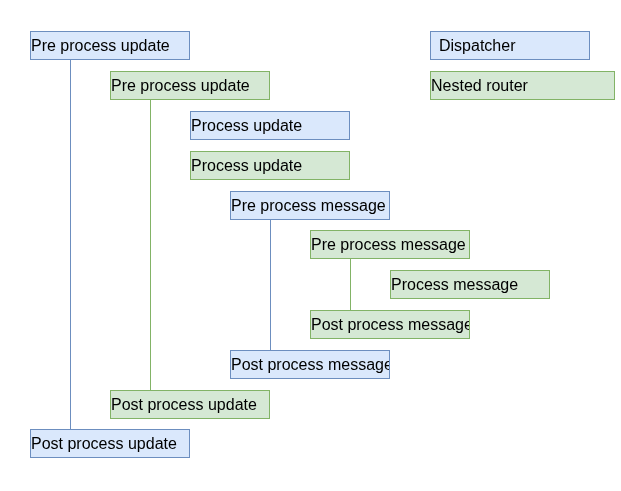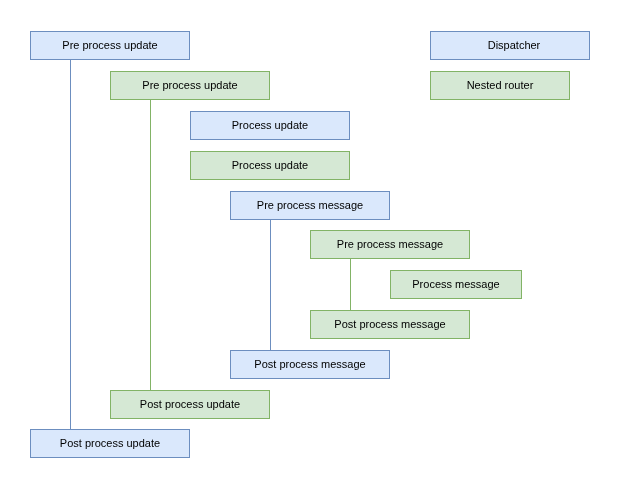--- a/index.html
+++ b/index.html
@@ -12,23 +12,23 @@
     position: relative;
     width: 621px;
     height: 491px;
     background: #ffffff;
     overflow: hidden;
   }
   .node {
     position: absolute;
     box-sizing: border-box;
     border: 1px solid #000;
-    font-size: 11px;
+    font-size: 16px;
     color: #000000;
-    text-align: center;
+    text-align: left;
     white-space: nowrap;
     overflow: hidden;
     z-index: 2;
   }
   .connector {
     position: absolute;
     width: 1px;
     z-index: 1;
   }
 </style>
@@ -51,34 +51,34 @@
   </div>
     <div class="node" style="left: 190px; top: 151px; width: 160px; height: 29px; line-height: 27px; background: rgb(213, 232, 212); border-color: rgb(130, 179, 102);">
     <span>Process update</span>
   </div>
     <div class="node" style="left: 230px; top: 191px; width: 160px; height: 29px; line-height: 27px; background: rgb(218, 232, 252); border-color: rgb(108, 142, 191);">
     <span>Pre process message</span>
   </div>
     <div class="node" style="left: 310px; top: 230px; width: 160px; height: 29px; line-height: 27px; background: rgb(213, 232, 212); border-color: rgb(130, 179, 102);">
     <span>Pre process message</span>
   </div>
-    <div class="node" style="left: 390px; top: 270px; width: 132px; height: 29px; line-height: 27px; background: rgb(213, 232, 212); border-color: rgb(130, 179, 102);">
+    <div class="node" style="left: 390px; top: 270px; width: 160px; height: 29px; line-height: 27px; background: rgb(213, 232, 212); border-color: rgb(130, 179, 102);">
     <span>Process message</span>
   </div>
     <div class="node" style="left: 310px; top: 310px; width: 160px; height: 29px; line-height: 27px; background: rgb(213, 232, 212); border-color: rgb(130, 179, 102);">
     <span>Post process message</span>
   </div>
     <div class="node" style="left: 230px; top: 350px; width: 160px; height: 29px; line-height: 27px; background: rgb(218, 232, 252); border-color: rgb(108, 142, 191);">
     <span>Post process message</span>
   </div>
     <div class="node" style="left: 110px; top: 390px; width: 160px; height: 29px; line-height: 27px; background: rgb(213, 232, 212); border-color: rgb(130, 179, 102);">
     <span>Post process update</span>
   </div>
     <div class="node" style="left: 30px; top: 429px; width: 160px; height: 29px; line-height: 27px; background: rgb(218, 232, 252); border-color: rgb(108, 142, 191);">
     <span>Post process update</span>
   </div>
     <div class="node" style="left: 430px; top: 31px; width: 160px; height: 29px; line-height: 27px; background: rgb(218, 232, 252); border-color: rgb(108, 142, 191); padding-left: 8px;">
     <span>Dispatcher</span>
   </div>
-    <div class="node" style="left: 430px; top: 71px; width: 140px; height: 29px; line-height: 27px; background: rgb(213, 232, 212); border-color: rgb(130, 179, 102);">
+    <div class="node" style="left: 430px; top: 71px; width: 185px; height: 29px; line-height: 27px; background: rgb(213, 232, 212); border-color: rgb(130, 179, 102);">
     <span>Nested router</span>
   </div>
   </div>
 
 </body></html>

